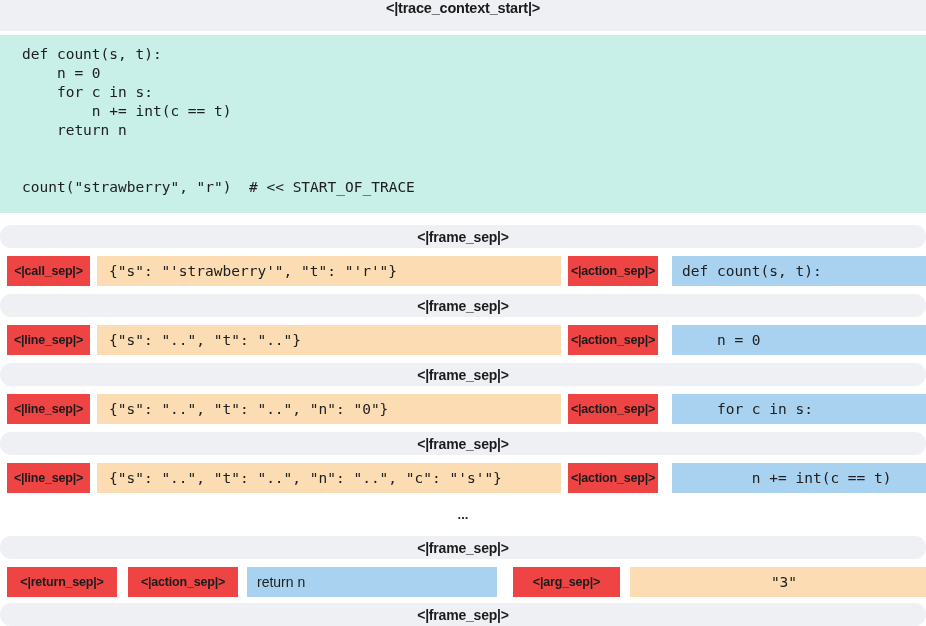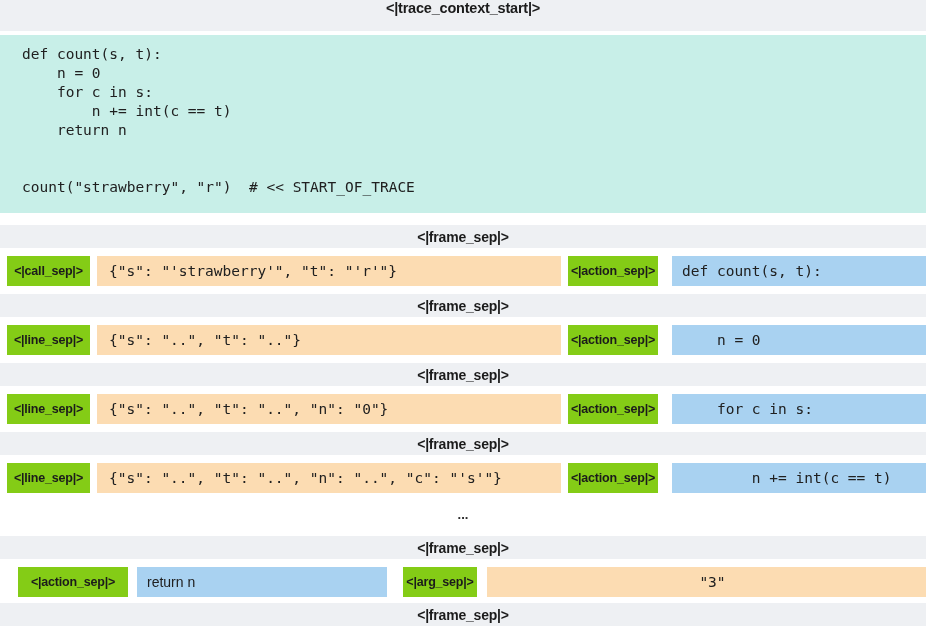--- a/index.html
+++ b/index.html
@@ -27,28 +27,29 @@
     font-family: "DejaVu Sans Mono", monospace;
     font-size: 14.5px; line-height: 19px; color: #202020;
     white-space: pre;
   }
   .bold { font-weight: normal; }
   .frames { margin-top: 12px; }
   .sep-bar {
     height: 23px; background: #eef0f3;
     display: flex; align-items: center; justify-content: center;
     margin-bottom: 8px;
+    border-radius: 11px;
   }
   .sep-bar .sep-label { font-size: 14px; }
   .row {
     display: flex; align-items: stretch;
     height: 30px; margin: 0 8px 8px 7px;
   }
   .chip {
-    background: #84cc16; flex: none;
+    background: #ef4444; flex: none;
     display: flex; align-items: center; justify-content: center;
     font-weight: bold; font-size: 12.5px; color: #1b1b1b; letter-spacing: -0.2px;
     white-space: nowrap;
   }
   .box {
     display: flex; align-items: center;
     font-family: "DejaVu Sans Mono", monospace;
     font-size: 14.5px; color: #202020;
     white-space: pre; flex: none;
   }
@@ -67,21 +68,21 @@
     font-weight: bold; font-size: 13px; color: #2a2a2a;
   }
   
   .row.return-row { margin-right: 0; margin-bottom: 6px; }
   .w-returnsep  { width: 110px; }
   .w-actionsep2 { width: 110px; margin-left: 11px; }
   .w-returnblue {
     width: 250px; margin-left: 9px; padding-left: 9px;
     font-family: "Liberation Sans", sans-serif; font-size: 14px;
   }
-  .w-argsep { width: 74px; margin-left: 16px; }
+  .w-argsep { width: 107px; margin-left: 16px; }
   .w-retval { flex: 1; margin-left: 10px; justify-content: center; padding-left: 0; }
   .mb0 { margin-bottom: 0; }
 </style>
 </head>
 <body>
 
 <div class="page">
 
   <div class="topbar">
     <span class="sep-label">&lt;|trace_context_start|&gt;</span>
@@ -139,20 +140,21 @@
       <div class="chip w-actionsep">&lt;|action_sep|&gt;</div>
       <div class="box blue w-action">        n += int(c == t)</div>
     </div>
 
     <div class="ellipsis-row">...</div>
 
     <div class="sep-bar">
       <span class="sep-label">&lt;|frame_sep|&gt;</span>
     </div>
     <div class="row return-row">
+      <div class="chip w-returnsep">&lt;|return_sep|&gt;</div>
       <div class="chip w-actionsep2">&lt;|action_sep|&gt;</div>
       <div class="box blue w-returnblue">return n</div>
       <div class="chip w-argsep">&lt;|arg_sep|&gt;</div>
       <div class="box orange w-retval">"3"</div>
     </div>
 
     <div class="sep-bar mb0">
       <span class="sep-label">&lt;|frame_sep|&gt;</span>
     </div>
 

